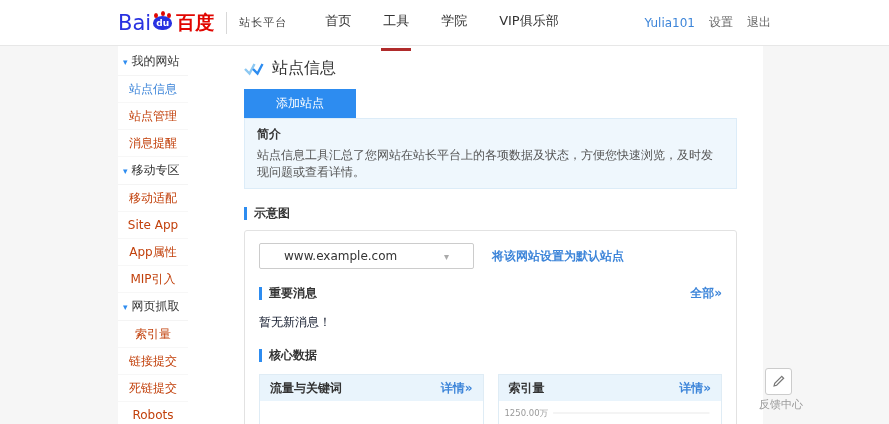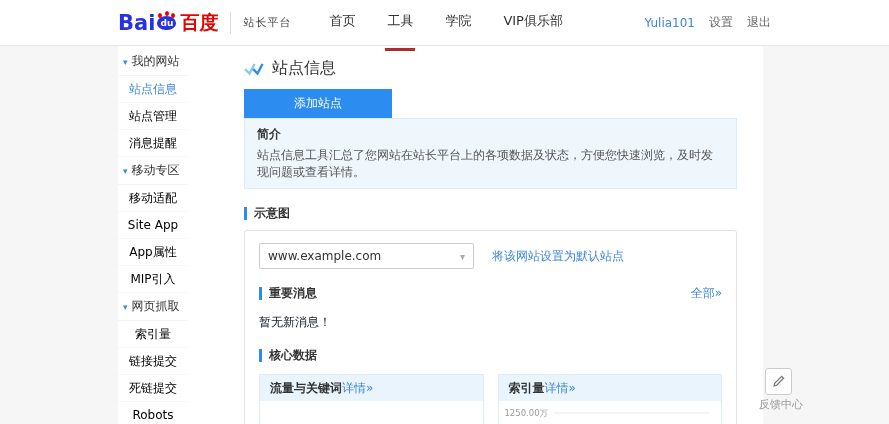--- a/index.html
+++ b/index.html
@@ -3,21 +3,21 @@
 <meta charset="utf-8">
 <style>
   *{box-sizing:border-box;margin:0;padding:0}
   body{width:889px;height:424px;overflow:hidden;background:#f6f6f6;
        font-family:"DejaVu Sans","Liberation Sans",sans-serif;font-size:12px;color:#333}
   .page{position:relative;width:889px;height:424px;overflow:hidden}
 
   
   .topbar{height:46px;background:#fff;border-bottom:1px solid #e7e7e7;display:flex;align-items:center;padding:0 118px}
   .logo{display:flex;align-items:center;cursor:pointer}
-  .logo-bai{color:var(--logo_blue);font-size:21px;font-weight:bold}
+  .logo-bai{color:var(--logo_blue);font-size:21px;font-weight:normal}
   .logo-paw{position:relative;width:19px;height:14px;background:var(--logo_blue);border-radius:50% 50% 46% 46%;
             display:flex;align-items:center;justify-content:center;margin:0 2px}
   .toe{position:absolute;width:4px;height:5px;border-radius:50%;background:var(--logo_red)}
   .t1{top:-3px;left:1px}.t2{top:-5px;left:8px}.t3{top:-3px;right:1px}
   .logo-du{color:#fff;font-size:9px;font-weight:bold}
   .logo-cn{color:var(--logo_red);font-size:19px;font-weight:bold;margin-left:2px}
   .vdiv{width:1px;height:22px;background:#d8d8d8;margin:0 12px}
   .site-name{font-size:11px;color:#444;letter-spacing:1px}
   .mainnav{display:flex;margin-left:36px;height:56px}
   .nav-item{display:flex;align-items:center;padding:0 2px;margin-right:28px;font-size:13px;color:#333;
@@ -28,47 +28,47 @@
   .ulink{color:#666;cursor:pointer;text-decoration:none}
 
   
   .content{display:flex;margin-left:118px;width:645px;background:#fff;height:420px}
 
   
   .sidebar{width:70px;padding-top:2px}
   .sb-group{display:flex;align-items:center;gap:4px;height:28px;padding-left:5px;color:#333;cursor:pointer;
             border-bottom:1px solid #f4f4f4}
   .sb-tri{color:var(--accent_blue);font-size:9px}
-  .sb-item{height:27px;line-height:27px;text-align:center;color:#000000;cursor:pointer;border-bottom:1px solid #f7f7f7}
+  .sb-item{height:27px;line-height:27px;text-align:center;color:#c2410c;cursor:pointer;border-bottom:1px solid #f7f7f7}
   .sb-item.active{color:var(--link_blue)}
 
   
   .main{flex:1;padding:12px 26px 0 56px}
   .page-title-row{display:flex;align-items:center;gap:8px}
   .title-icon{width:20px;height:14px}
   .page-title{font-size:16px;font-weight:normal;color:#333}
   .btn-add{margin-top:10px;background:var(--accent_blue);color:#fff;border:none;font-size:12px;
-           padding:6px 50px;cursor:pointer;font-family:Liberation Mono, monospace}
+           padding:6px 32px;cursor:pointer;font-family:Liberation Mono, monospace}
   .intro{background:#eff7fd;border:1px solid #dcecf8;padding:7px 12px}
   .intro-title{font-weight:bold;margin-bottom:4px}
   .intro-text{color:#555}
   .sec{display:flex;align-items:center;margin-top:16px;font-weight:bold;font-size:12px;color:#333}
   .bar{width:3px;height:13px;background:var(--accent_blue);margin-right:7px}
   .panel{margin-top:8px;border:1px solid #e2e2e2;border-radius:3px;padding:12px 14px 60px}
   .panel .sec:first-child{margin-top:0}
   .select-row{display:flex;align-items:center;gap:18px}
   .select{width:215px;height:26px;border:1px solid #ccc;background:#fff;display:flex;align-items:center;
-          justify-content:space-between;padding:0 8px;cursor:pointer;border-radius:2px;color:#333}
+          justify-content:space-between;padding:0 24px;cursor:pointer;border-radius:2px;color:#333}
   .caret{color:#aaa;font-size:10px}
-  .blue-link{color:var(--link_blue);cursor:pointer;text-decoration:none;font-weight:normal}
+  .blue-link{color:var(--link_blue);cursor:pointer;text-decoration:none;font-weight:bold}
   .all-link{margin-left:auto}
   .empty-msg{margin-top:12px;color:#0f172a}
   .cards{display:flex;gap:14px;margin-top:10px}
   .card{flex:1;border:1px solid #dfecf5;min-width:0}
-  .card-head{height:26px;background:#e9f4fc;display:flex;align-items:center;padding:0 10px}
+  .card-head{height:26px;background:#e9f4fc;display:flex;align-items:center;justify-content:space-between;padding:0 10px}
   .card-title{font-weight:bold;color:#333}
   .stats{display:flex;align-items:baseline;gap:26px;padding:18px 12px 0}
   .chart-wrap{padding:4px 4px 0}
 
   
   .feedback{position:absolute;left:765px;top:368px;cursor:pointer}
   .fb-box{width:27px;height:27px;border:1px solid #ccc;background:#fff;border-radius:3px;
           display:flex;align-items:center;justify-content:center}
   .fb-label{margin-top:2px;margin-left:-6px;color:#999;font-size:11px;white-space:nowrap}
 </style>

